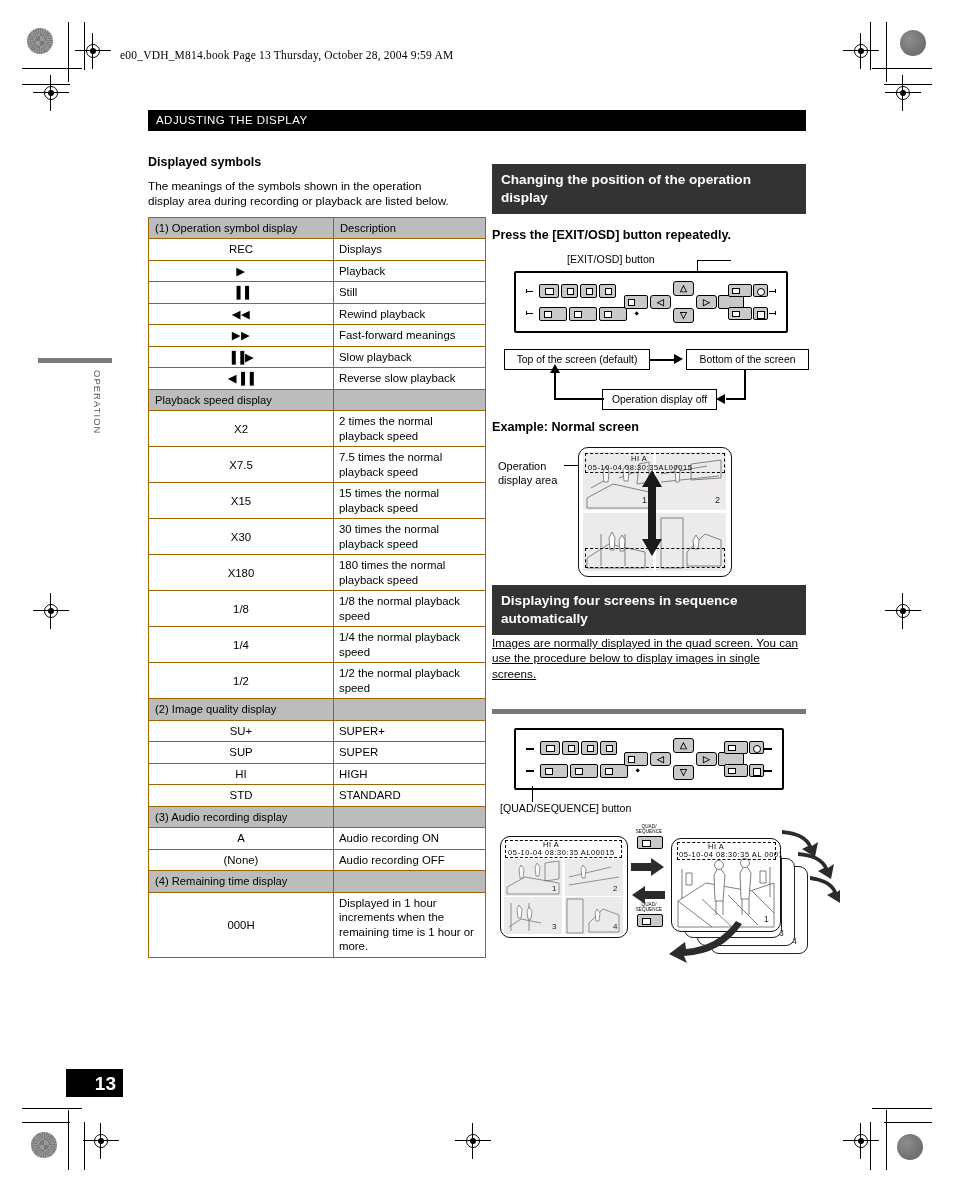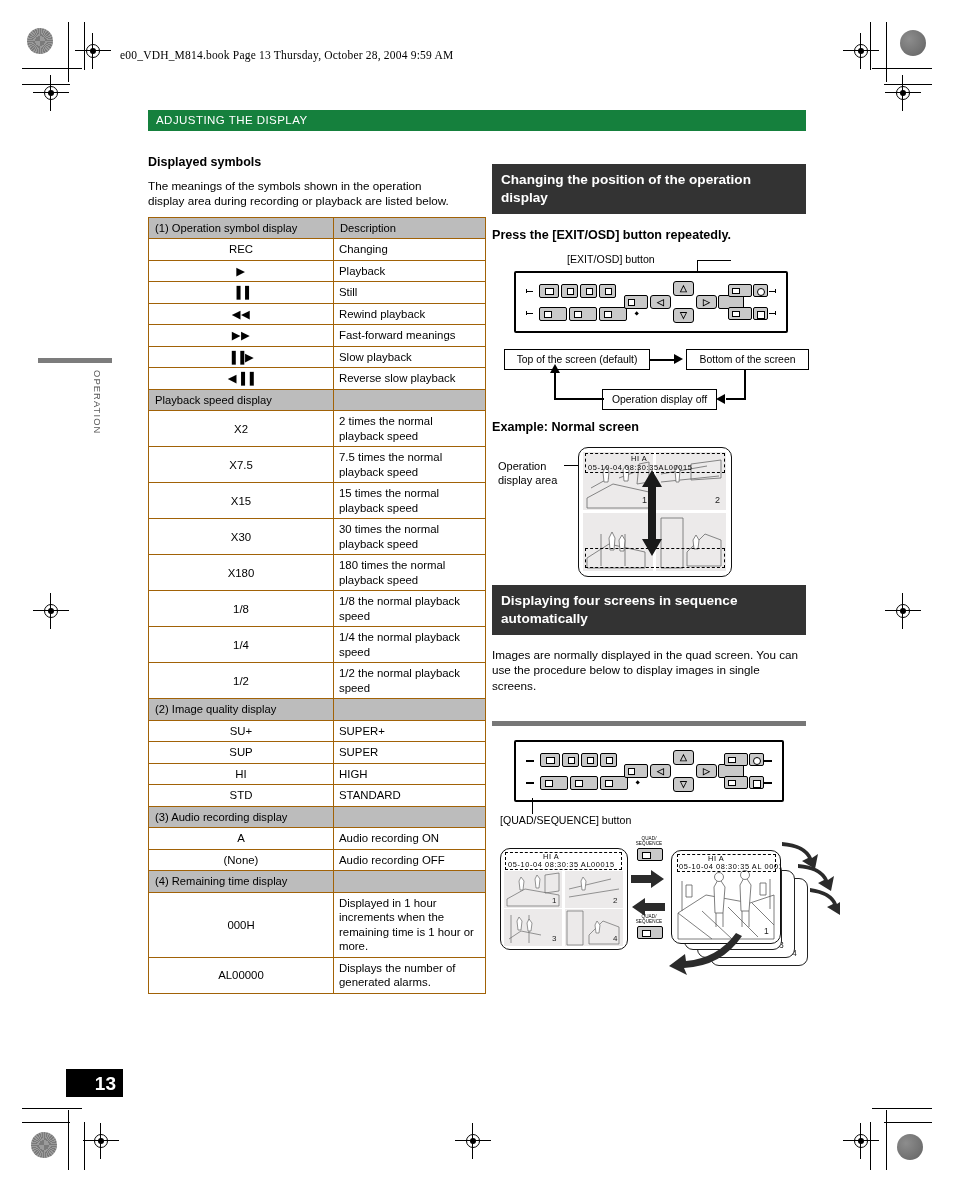--- a/index.html
+++ b/index.html
@@ -21,21 +21,21 @@
       background:radial-gradient(circle at 35% 35%,#8d8d8d,#6f6f6f 70%,#5d5d5d);}
   .colordot.tex{background:
       repeating-conic-gradient(from 0deg,#7a7a7a 0deg 6deg,#9a9a9a 6deg 12deg),
       radial-gradient(circle,#888,#666);}
 
   
   .fileinfo{left:120px;top:49px;font-family:"Liberation Serif",serif;font-size:11.5px;
       letter-spacing:.2px;white-space:nowrap;}
 
   
-  .runhead{left:148px;top:110px;width:658px;height:21px;background:#15803d;}
+  .runhead{left:148px;top:110px;width:658px;height:21px;background:#000000;}
   .runhead span{position:absolute;left:8px;top:4px;color:#fff;font-size:11.5px;letter-spacing:.45px;}
 
   
   .sidebar-rule{left:38px;top:358px;width:74px;height:5px;background:#7c7c7c;}
   .sidetab{left:92px;top:370px;width:20px;height:110px;}
   .sidetab span{display:block;writing-mode:vertical-rl;font-size:9.4px;
       letter-spacing:1.1px;color:#5a5a5a;white-space:nowrap;}
 
   
   .pagenum{left:66px;top:1069px;width:57px;height:28px;background:#000;}
@@ -197,21 +197,21 @@
   <h3 class="sub">Displayed symbols</h3>
   <p class="body">The meanings of the symbols shown in the operation display area during recording or playback are listed below.</p>
   <table class="sym">
     <tbody id="symtbody">
         <tr>
           <td class="sec" style="width: 172px;">(1) Operation symbol display</td>
           <td class="sec desc">Description</td>
         </tr>
         <tr>
           <td class="symcell">REC</td>
-          <td class="desc">Changing</td>
+          <td class="desc">Displays</td>
         </tr>
         <tr>
           <td class="symcell glyph">▶</td>
           <td class="desc">Playback</td>
         </tr>
         <tr>
           <td class="symcell glyph">▐▐</td>
           <td class="desc">Still</td>
         </tr>
         <tr>
@@ -298,24 +298,20 @@
           <td class="symcell">(None)</td>
           <td class="desc">Audio recording OFF</td>
         </tr>
         <tr>
           <td class="sec">(4) Remaining time display</td>
           <td class="sec">&nbsp;</td>
         </tr>
         <tr>
           <td class="symcell">000H</td>
           <td class="desc">Displayed in 1 hour increments when the remaining time is 1 hour or more.</td>
-        </tr>
-        <tr>
-          <td class="symcell">AL00000</td>
-          <td class="desc">Displays the number of generated alarms.</td>
         </tr>
       </tbody>
   </table>
 </div>
 
 <div class="rcol abs">
 
   <div class="secbar">Changing the position of the operation display</div>
   <h4 class="step">Press the [EXIT/OSD] button repeatedly.</h4>
 
@@ -445,21 +441,21 @@
       <div class="qlabel" style="left:63px;top:47px;">1</div>
       <div class="qlabel" style="left:136px;top:47px;">2</div>
 
       <svg class="biarrow" width="26" height="86" style="left:60px;top:22px;">
         <polygon points="13,0 23,17 17,17 17,69 23,69 13,86 3,69 9,69 9,17 3,17" fill="#1a1a1a"></polygon>
       </svg>
     </div>
   </div>
 
   <div class="secbar" style="margin-top:4px;">Displaying four screens in sequence automatically</div>
-  <p class="body" style="margin-top:12px;">Images are normally displayed in the quad screen. You can use the procedure below to display images in single screens.</p>
+  <p class="body" style="text-decoration:underline;">Images are normally displayed in the quad screen. You can use the procedure below to display images in single screens.</p>
 
   <div class="rule" style="margin-top:28px;"></div>
   <div class="rule"></div>
 
   <div style="position:relative;height:92px;margin-top:14px;">
     <div class="remote" style="position:absolute;left:22px;top:0px;width:266px;height:58px;">
       <div class="dash" style="left:10px;top:18px;width:8px;height:1.6px;"></div>
       <div class="dash" style="left:10px;top:40px;width:8px;height:1.6px;"></div>
       <div class="dash" style="left:248px;top:18px;width:8px;height:1.6px;"></div>
       <div class="dash" style="left:248px;top:40px;width:8px;height:1.6px;"></div>

